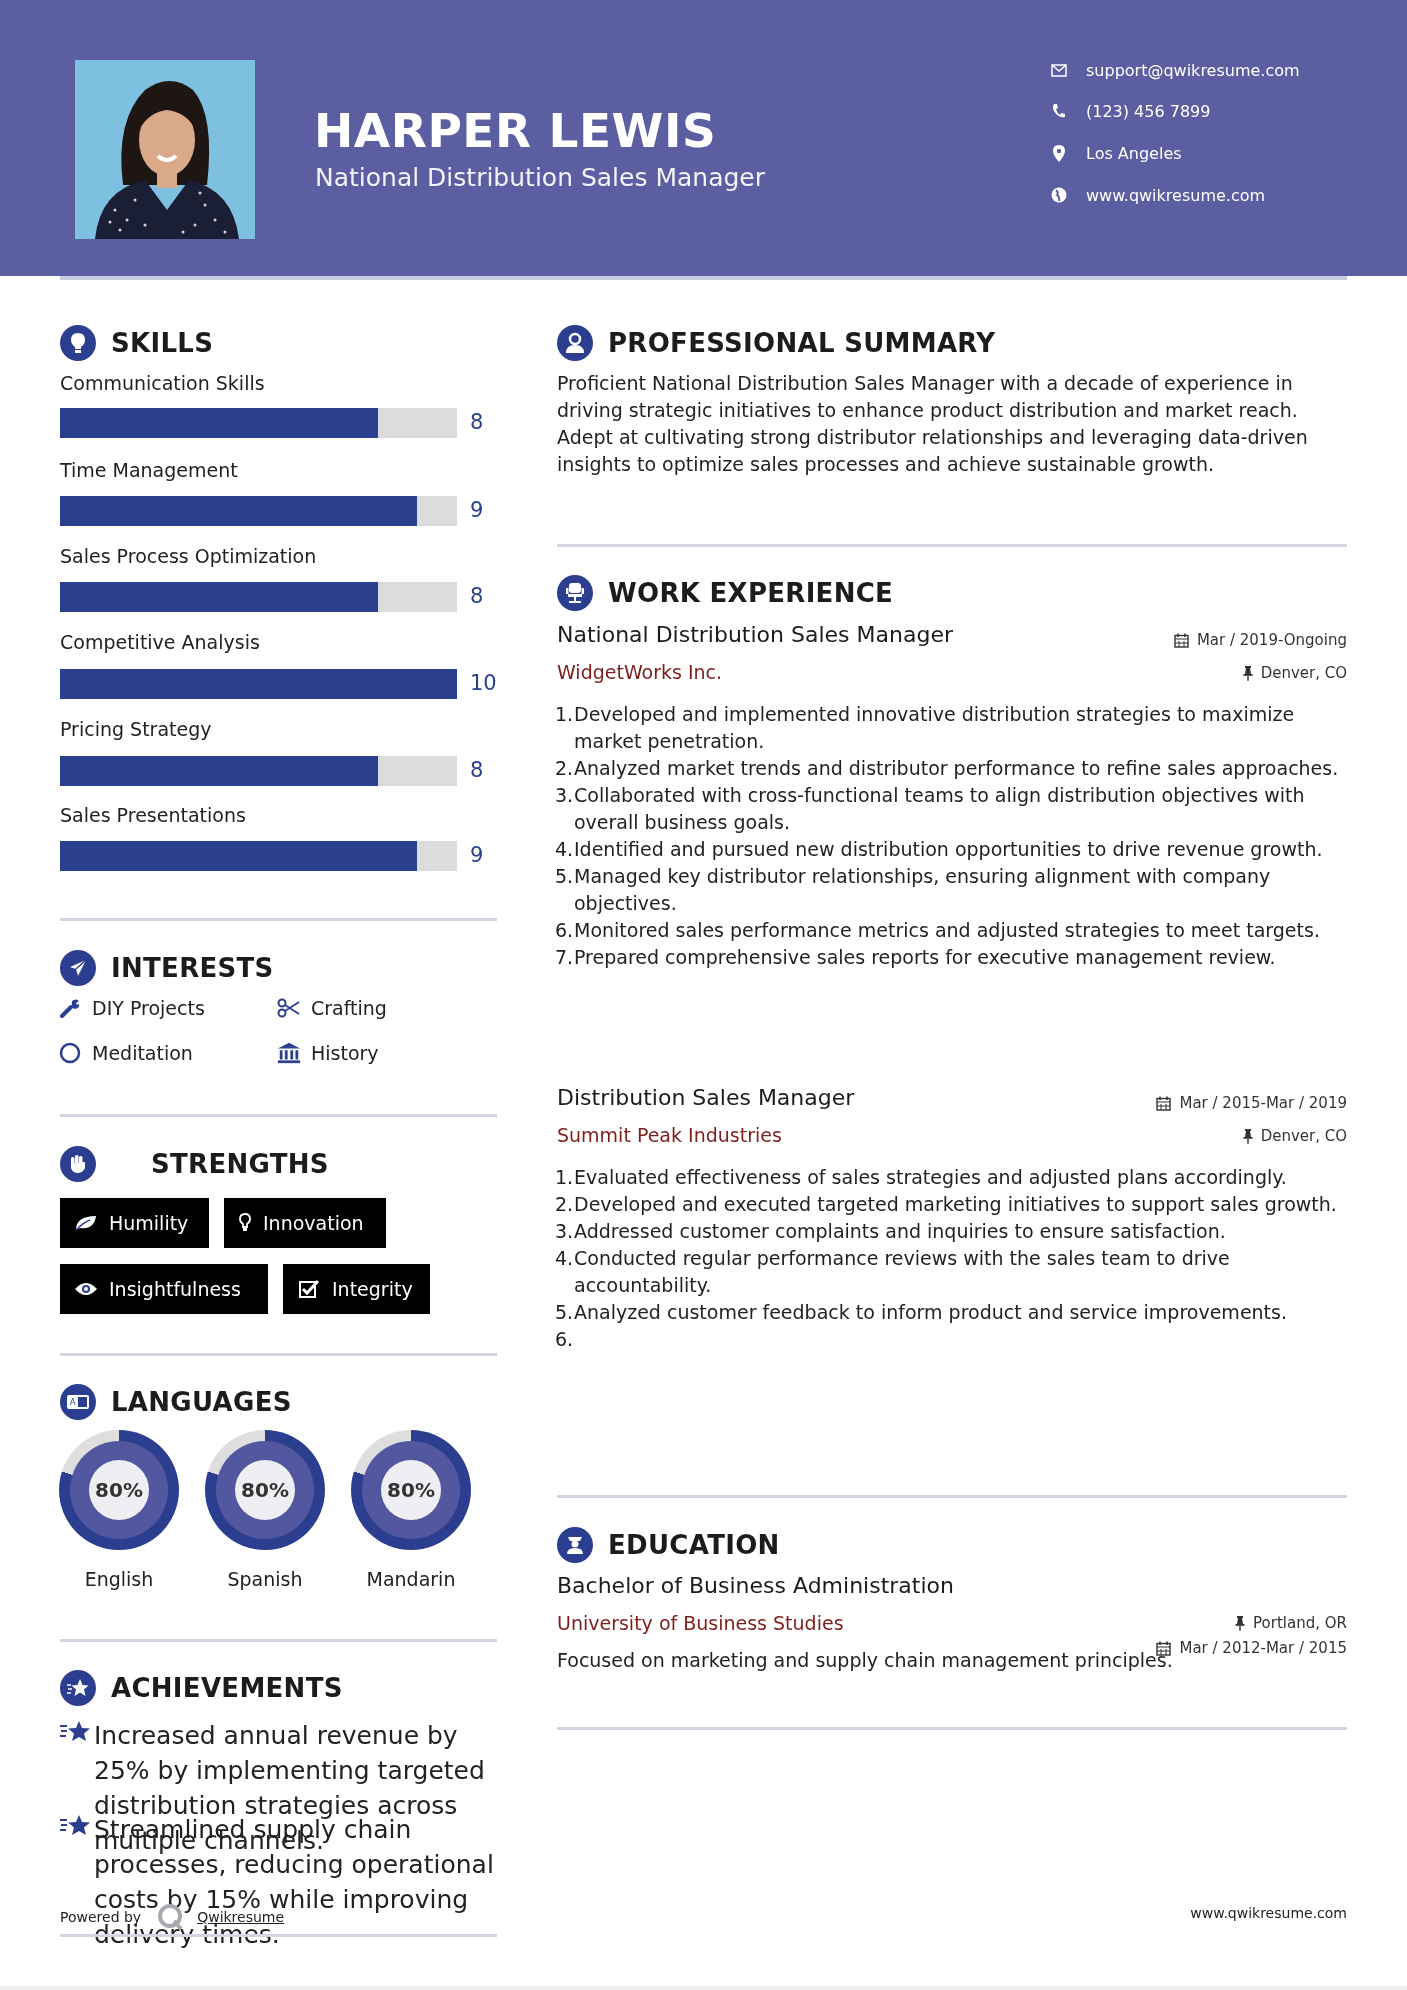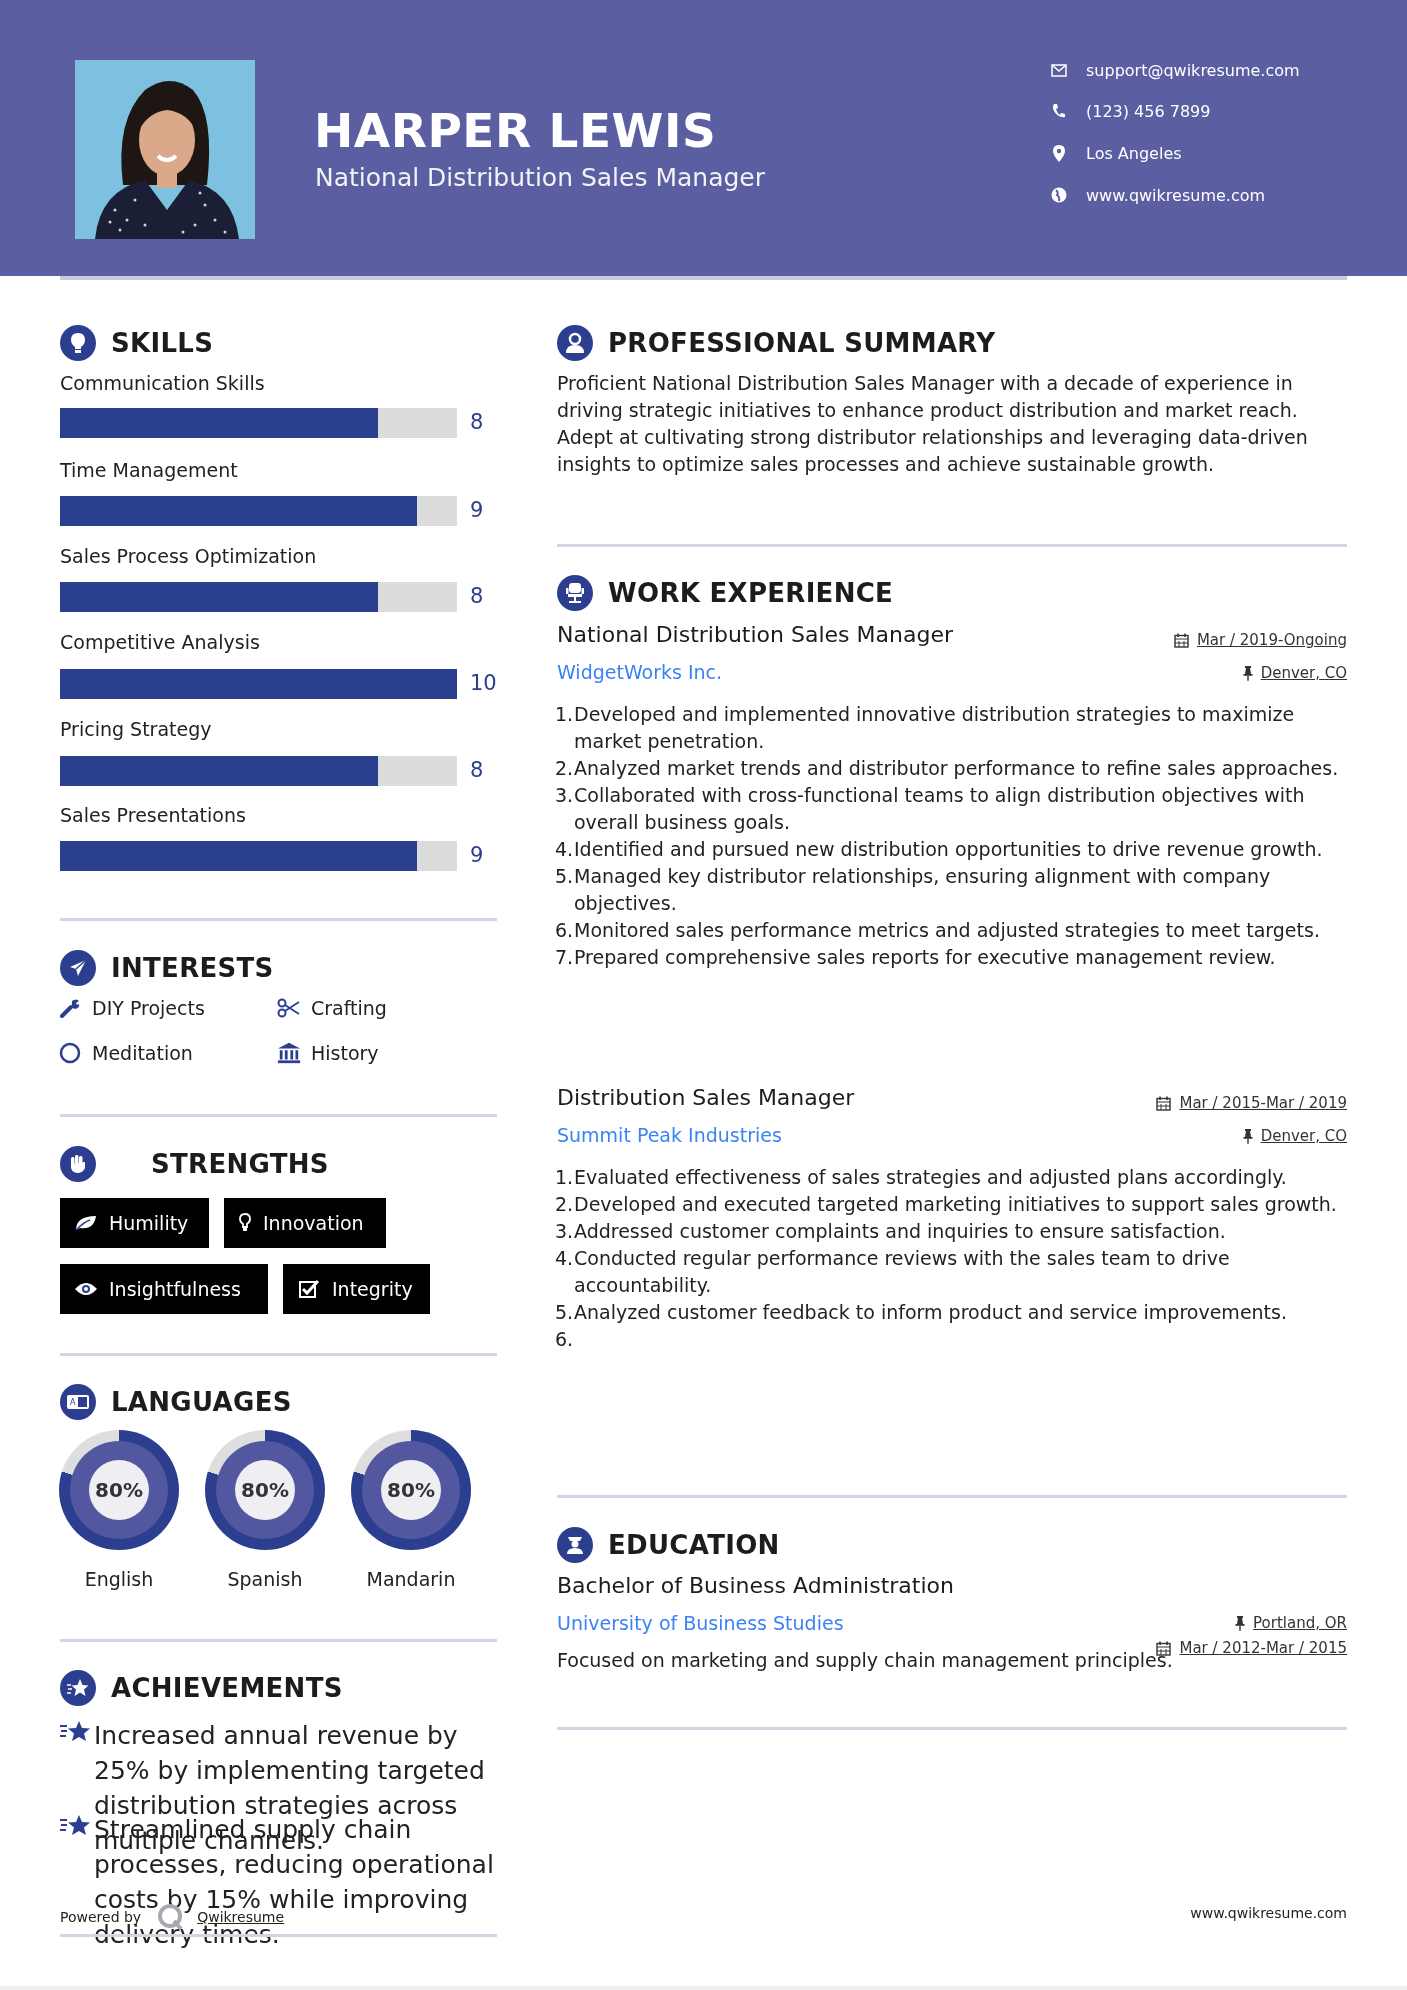--- a/index.html
+++ b/index.html
@@ -27,22 +27,22 @@
   .badge .ic { width: 26px; height: 22px; margin-right: 10px; display: flex; align-items: center; justify-content: center; }
   .donut { width: 120px; height: 120px; border-radius: 50%; }
   .donut-mid { position: absolute; left: 11px; top: 11px; width: 98px; height: 98px; border-radius: 50%; background: #5257a0; }
   .donut-in { position: absolute; left: 30px; top: 30px; width: 60px; height: 60px; border-radius: 50%; background: #efeff3; display: flex; align-items: center; justify-content: center; font-weight: bold; font-size: 20px; color: #333; }
   .lang-label { width: 140px; text-align: center; font-size: 19px; color: #222; }
   .ach { left: 60px; width: 440px; display: flex; }
   .ach .ic { width: 34px; flex-shrink: 0; padding-top: 2px; }
   .ach .txt { font-size: 25px; line-height: 35px; color: #222; }
   .para { font-size: 19px; line-height: 27px; color: #222; }
   .job-title { font-size: 22px; color: #1c1c1c; white-space: nowrap; }
-  .company { font-size: 19px; color: #3b82f6; white-space: nowrap; }
-  .meta { right: 60px; font-size: 15px; color: #333; display: flex; white-space: nowrap; text-decoration: underline; }
+  .company { font-size: 19px; color: #7f1d1d; white-space: nowrap; }
+  .meta { right: 60px; font-size: 15px; color: #333; display: flex; white-space: nowrap; }
   .meta .ic { margin-right: 8px; display: flex; align-items: center; }
   ol.bullets { list-style: none; }
   ol.bullets li { display: flex; font-size: 19px; line-height: 27px; color: #222; }
   ol.bullets li .num { width: 19px; flex-shrink: 0; }
   .powered { left: 60px; top: 1903px; display: flex; align-items: center; font-size: 14px; color: #222; }
   .footer-url { right: 60px; top: 1905px; font-size: 14px; color: #222; }
 </style>
 </head>
 <body>
 

